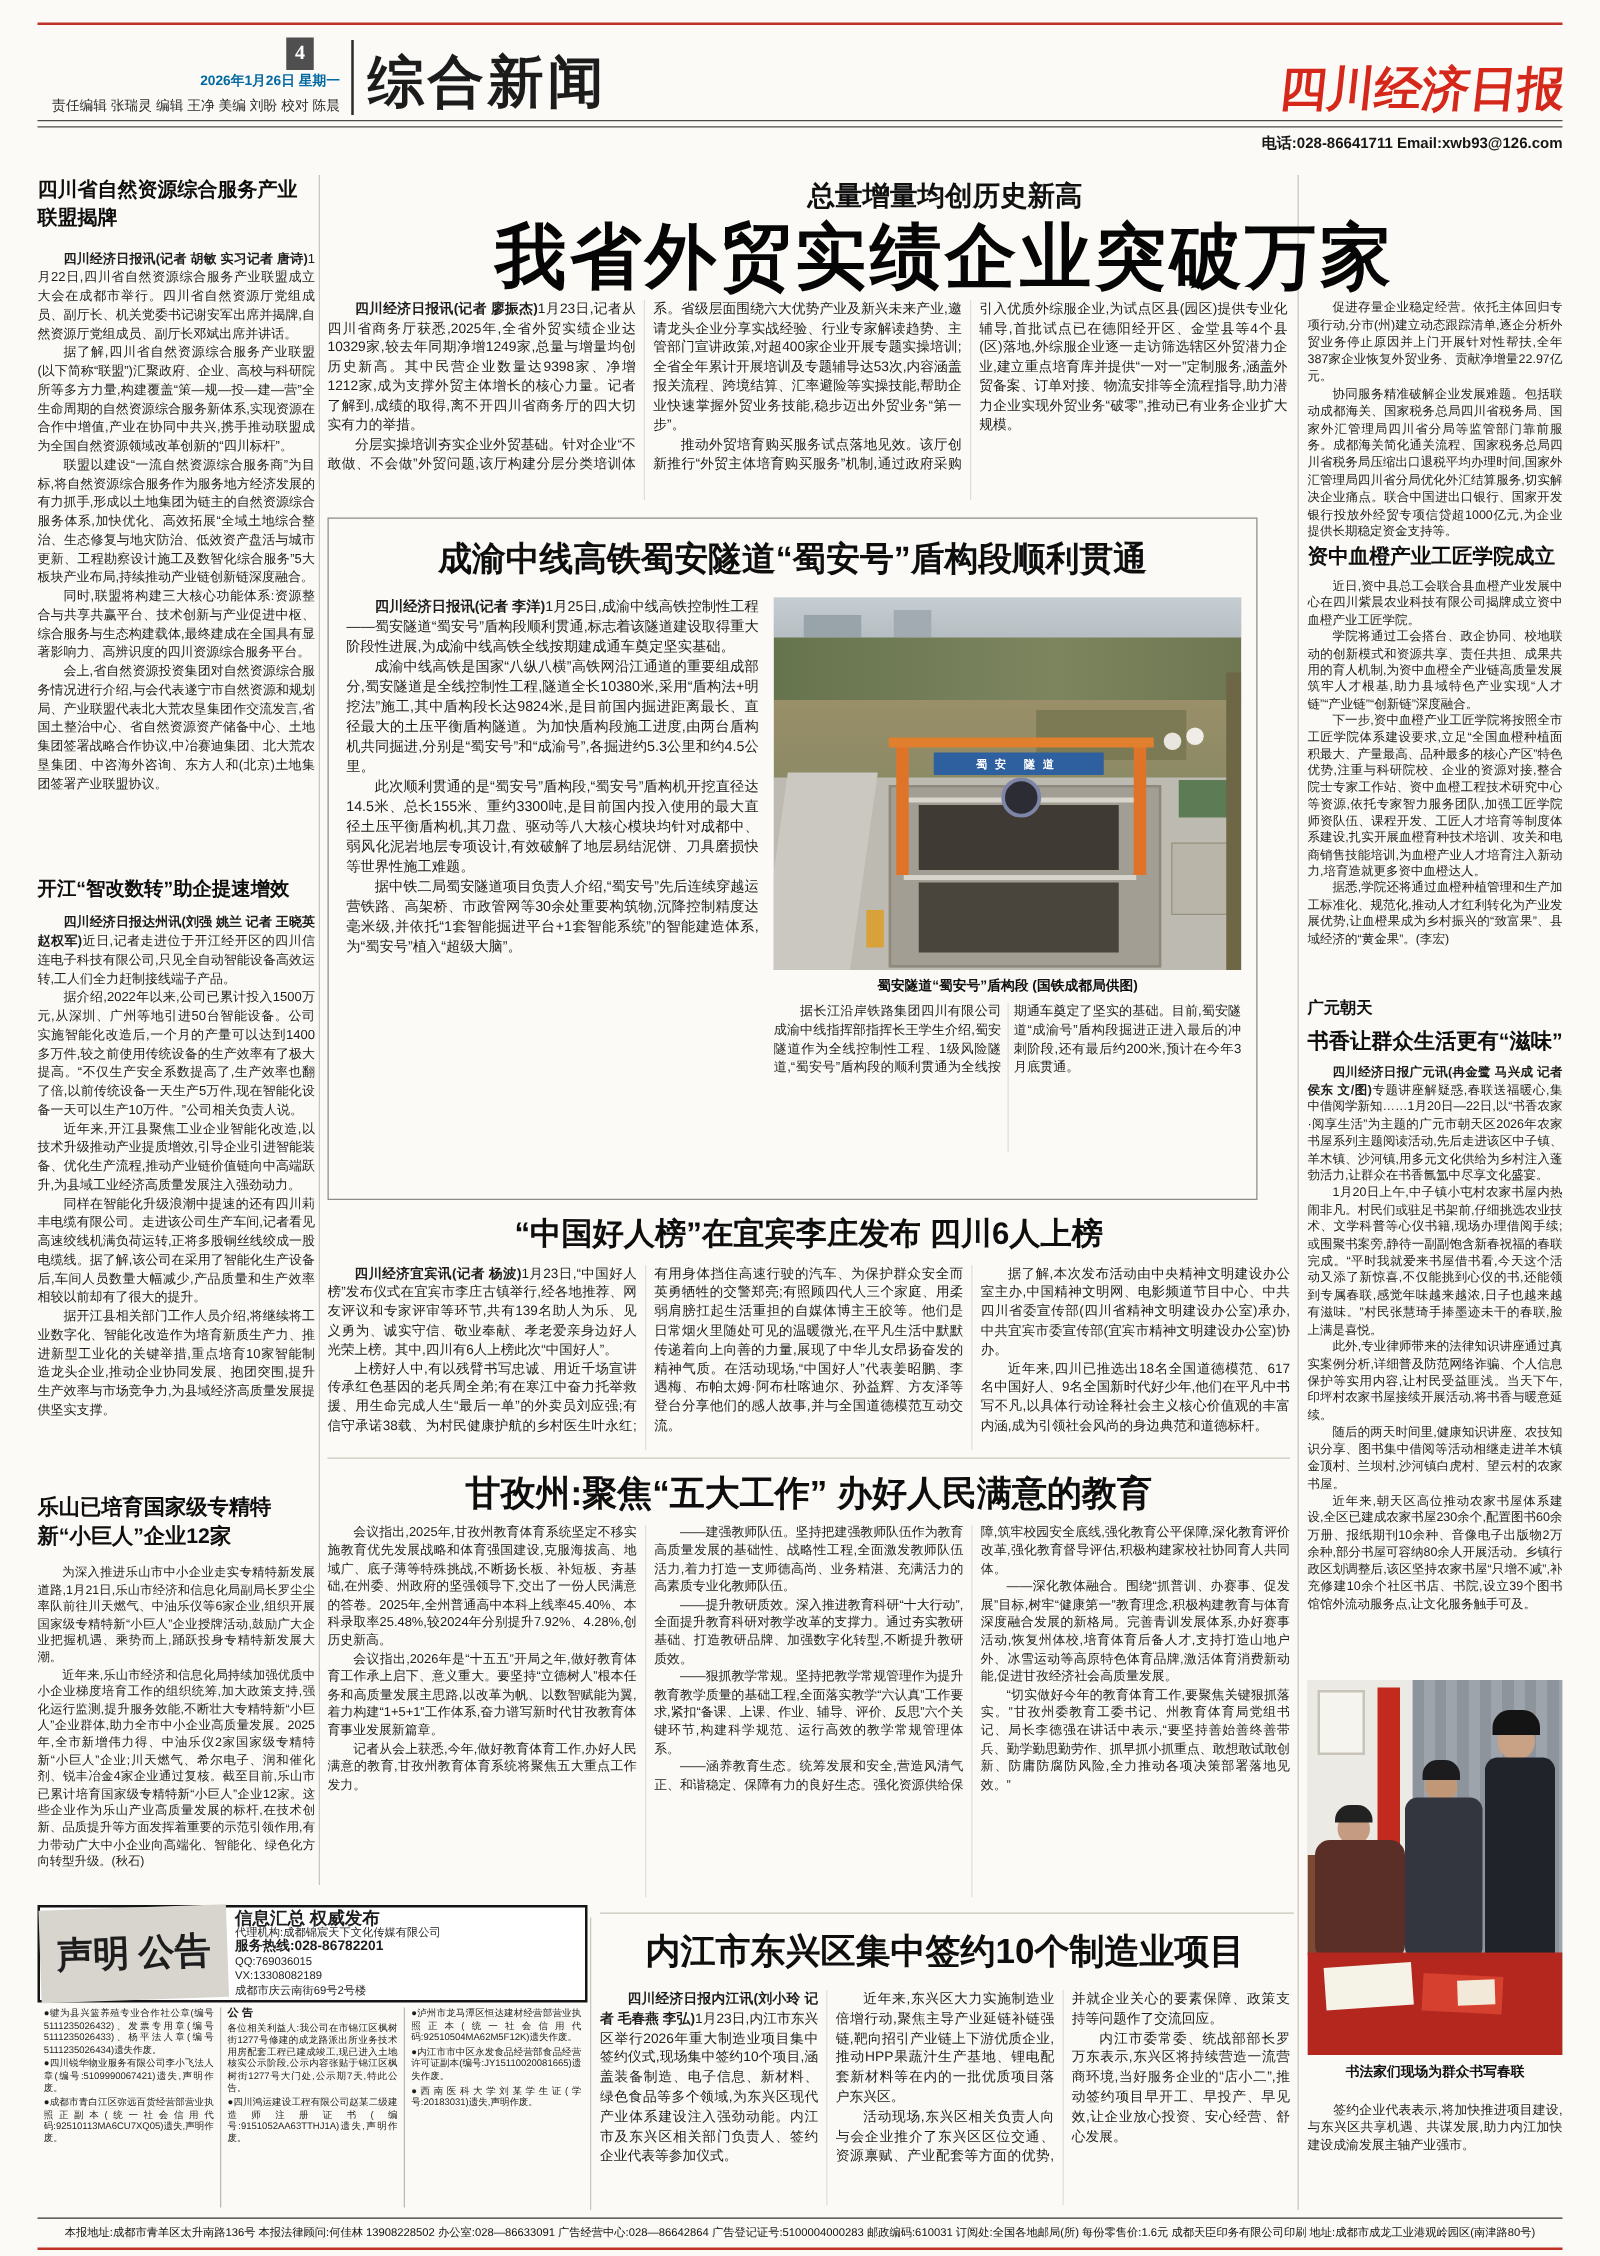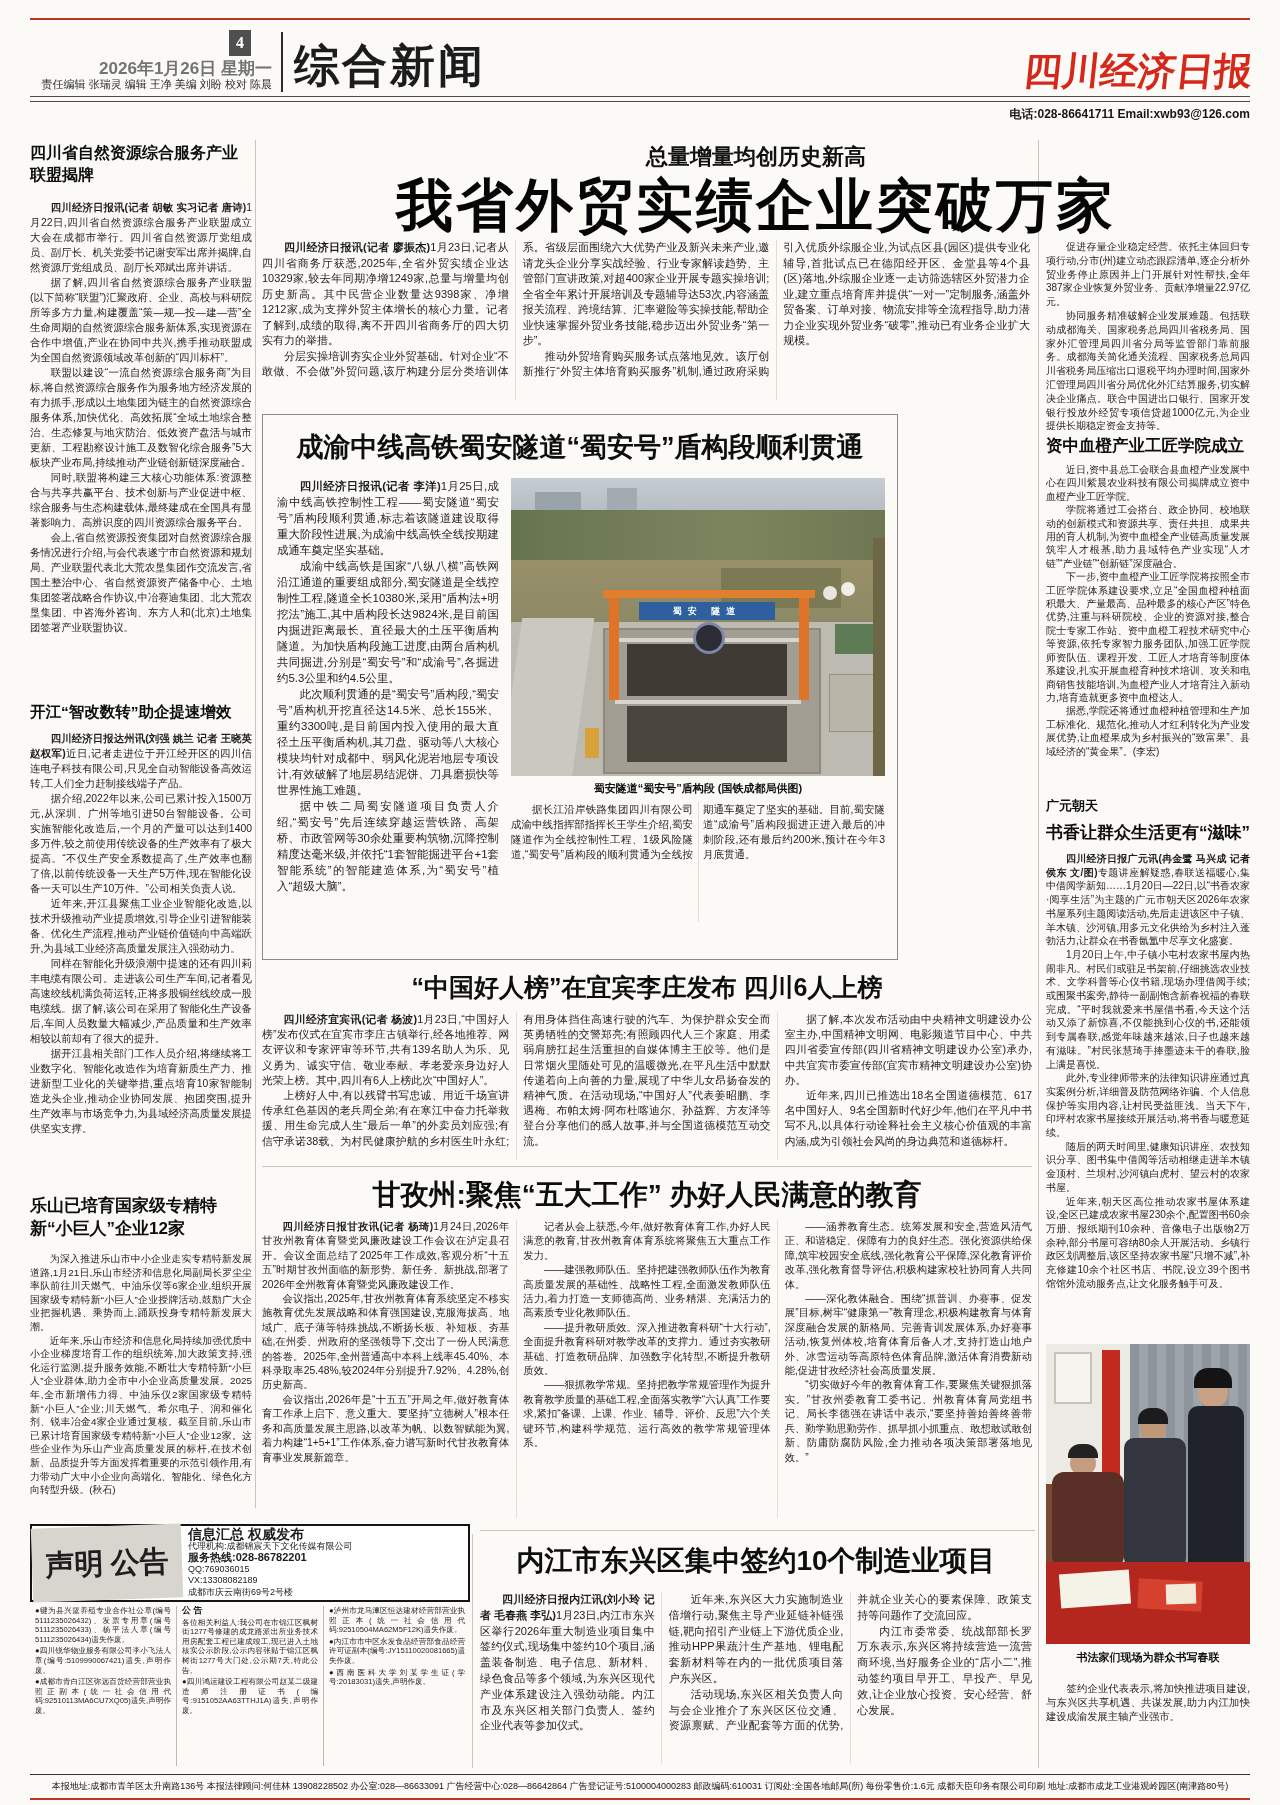--- a/index.html
+++ b/index.html
@@ -13,42 +13,42 @@
   .txt .dl{font-weight:bold;}
   .clip{overflow:hidden;}
   .c2{column-count:2;column-gap:10px;column-rule:1px solid #e2ded4;}
   .c3{column-count:3;column-gap:14px;column-rule:1px solid #e2ded4;}
   .at{font-weight:800;color:#0e0e0e;line-height:1.38;}
   .ctr{text-align:center;}
   .serif{font-family:"Liberation Serif","DejaVu Serif",serif;}
   
   #pgnum{left:229px;top:30px;width:22px;height:26px;background:#4f4f4f;color:#fff;
          font:bold 16px/26px "Liberation Serif",serif;text-align:center;}
-  #mdate{left:20px;top:57px;width:252px;text-align:right;font-size:17px;font-weight:bold;color:#737373;}
+  #mdate{left:20px;top:57px;width:252px;text-align:right;font-size:11px;font-weight:bold;color:#0369a1;}
   #meditors{left:20px;top:77px;width:252px;text-align:right;font-size:11px;color:#2a2a2a;}
   #mhdiv{left:281px;top:32px;width:2px;height:60px;background:#2b2b2b;position:absolute;}
   #secname{left:294px;top:36px;font-size:45px;font-weight:900;letter-spacing:3px;color:#1c1c1c;}
   #logo{right:28px;top:46px;font-size:38px;font-weight:900;color:#d5281b;transform:skewX(-6deg);}
   #mhrule{left:30px;top:96px;width:1220px;height:4px;border-top:1px solid #4b4b4b;border-bottom:1px solid #4b4b4b;}
   #contact{right:30px;top:106px;font-size:12px;font-weight:bold;color:#161616;}
   
   .lcol-t{left:30px;width:222px;}
   #l1t{top:142px;font-size:16px;}
   #l1b{left:30px;top:200px;width:222px;height:488px;font-size:10.4px;line-height:15px;}
   #l2t{top:701px;font-size:15.5px;}
   #l2b{left:30px;top:731px;width:222px;height:455px;font-size:10.4px;line-height:15px;}
   #l3t{top:1194px;font-size:17px;}
   #l3b{left:30px;top:1252px;width:222px;height:250px;font-size:9.9px;line-height:13.6px;}
   
   #kicker{left:262px;top:142px;width:988px;font-size:22px;font-weight:800;color:#111;}
   #headline{left:262px;top:168px;width:988px;font-size:57px;font-weight:900;letter-spacing:3px;color:#060606;}
   #mbodyA{left:262px;top:240px;width:768px;height:160px;font-size:11px;line-height:15.5px;}
   #mbodyB{left:1046px;top:240px;width:204px;height:190px;font-size:10px;line-height:13.8px;}
   
-  #tbox{left:262px;top:414px;width:636px;height:546px;border:1px solid #8e8b84;box-sizing:border-box;background:#fbfaf6;}
+  #tbox{left:262px;top:414px;width:744px;height:546px;border:1px solid #8e8b84;box-sizing:border-box;background:#fbfaf6;}
   #tboxtitle{margin-top:14px;font-size:27px;}
   #tboxrow{display:flex;gap:12px;padding:12px 12px 0 14px;}
   #tleft{width:346px;height:470px;overflow:hidden;font-size:11.4px;line-height:16px;}
   #tright{width:374px;}
   #tphoto{position:relative;width:374px;height:298px;overflow:hidden;background:#b9c2c8;}
   #tcap{text-align:center;font-size:11px;font-weight:bold;margin-top:5px;color:#111;}
   #tbelow{margin-top:6px;height:120px;overflow:hidden;font-size:10.5px;line-height:14.8px;}
   
   #hrt{left:262px;top:970px;width:770px;font-size:25px;}
   #hrb{left:262px;top:1012px;width:770px;height:148px;font-size:10.8px;line-height:15.2px;}
@@ -189,21 +189,20 @@
   <div class="abs txt clip c3" id="hrb">
     <p><b class="dl">四川经济宜宾讯(记者 杨波)</b><span>1月23日,“中国好人榜”发布仪式在宜宾市李庄古镇举行,经各地推荐、网友评议和专家评审等环节,共有139名助人为乐、见义勇为、诚实守信、敬业奉献、孝老爱亲身边好人光荣上榜。其中,四川有6人上榜此次“中国好人”。</span></p>
     <p>上榜好人中,有以残臂书写忠诚、用近千场宣讲传承红色基因的老兵周全弟;有在寒江中奋力托举救援、用生命完成人生“最后一单”的外卖员刘应强;有信守承诺38载、为村民健康护航的乡村医生叶永红;有用身体挡住高速行驶的汽车、为保护群众安全而英勇牺牲的交警郑亮;有照顾四代人三个家庭、用柔弱肩膀扛起生活重担的自媒体博主王皎等。他们是日常烟火里随处可见的温暖微光,在平凡生活中默默传递着向上向善的力量,展现了中华儿女昂扬奋发的精神气质。在活动现场,“中国好人”代表姜昭鹏、李遇梅、布帕太姆·阿布杜喀迪尔、孙益辉、方友泽等登台分享他们的感人故事,并与全国道德模范互动交流。</p>
     <p>据了解,本次发布活动由中央精神文明建设办公室主办,中国精神文明网、电影频道节目中心、中共四川省委宣传部(四川省精神文明建设办公室)承办,中共宜宾市委宣传部(宜宾市精神文明建设办公室)协办。</p>
     <p>近年来,四川已推选出18名全国道德模范、617名中国好人、9名全国新时代好少年,他们在平凡中书写不凡,以具体行动诠释社会主义核心价值观的丰富内涵,成为引领社会风尚的身边典范和道德标杆。</p>
 
   </div>
 
   <div class="abs at ctr" id="gzt">甘孜州:聚焦“五大工作” 办好人民满意的教育</div>
   <div class="abs txt clip c3" id="gzb">
-    <p><b class="dl">四川经济日报甘孜讯(记者 杨琦)</b><span>1月24日,2026年甘孜州教育体育暨党风廉政建设工作会议在泸定县召开。会议全面总结了2025年工作成效,客观分析“十五五”时期甘孜州面临的新形势、新任务、新挑战,部署了2026年全州教育体育暨党风廉政建设工作。</span></p>
     <p>会议指出,2025年,甘孜州教育体育系统坚定不移实施教育优先发展战略和体育强国建设,克服海拔高、地域广、底子薄等特殊挑战,不断扬长板、补短板、夯基础,在州委、州政府的坚强领导下,交出了一份人民满意的答卷。2025年,全州普通高中本科上线率45.40%、本科录取率25.48%,较2024年分别提升7.92%、4.28%,创历史新高。</p>
     <p>会议指出,2026年是“十五五”开局之年,做好教育体育工作承上启下、意义重大。要坚持“立德树人”根本任务和高质量发展主思路,以改革为帆、以数智赋能为翼,着力构建“1+5+1”工作体系,奋力谱写新时代甘孜教育体育事业发展新篇章。</p>
     <p>记者从会上获悉,今年,做好教育体育工作,办好人民满意的教育,甘孜州教育体育系统将聚焦五大重点工作发力。</p>
     <p>——建强教师队伍。坚持把建强教师队伍作为教育高质量发展的基础性、战略性工程,全面激发教师队伍活力,着力打造一支师德高尚、业务精湛、充满活力的高素质专业化教师队伍。</p>
     <p>——提升教研质效。深入推进教育科研“十大行动”,全面提升教育科研对教学改革的支撑力。通过夯实教研基础、打造教研品牌、加强数字化转型,不断提升教研质效。</p>
     <p>——狠抓教学常规。坚持把教学常规管理作为提升教育教学质量的基础工程,全面落实教学“六认真”工作要求,紧扣“备课、上课、作业、辅导、评价、反思”六个关键环节,构建科学规范、运行高效的教学常规管理体系。</p>
     <p>——涵养教育生态。统筹发展和安全,营造风清气正、和谐稳定、保障有力的良好生态。强化资源供给保障,筑牢校园安全底线,强化教育公平保障,深化教育评价改革,强化教育督导评估,积极构建家校社协同育人共同体。</p>
     <p>——深化教体融合。围绕“抓普训、办赛事、促发展”目标,树牢“健康第一”教育理念,积极构建教育与体育深度融合发展的新格局。完善青训发展体系,办好赛事活动,恢复州体校,培育体育后备人才,支持打造山地户外、冰雪运动等高原特色体育品牌,激活体育消费新动能,促进甘孜经济社会高质量发展。</p>
     <p>“切实做好今年的教育体育工作,要聚焦关键狠抓落实。”甘孜州委教育工委书记、州教育体育局党组书记、局长李德强在讲话中表示,“要坚持善始善终善带兵、勤学勤思勤劳作、抓早抓小抓重点、敢想敢试敢创新、防庸防腐防风险,全力推动各项决策部署落地见效。”</p>
   </div>

